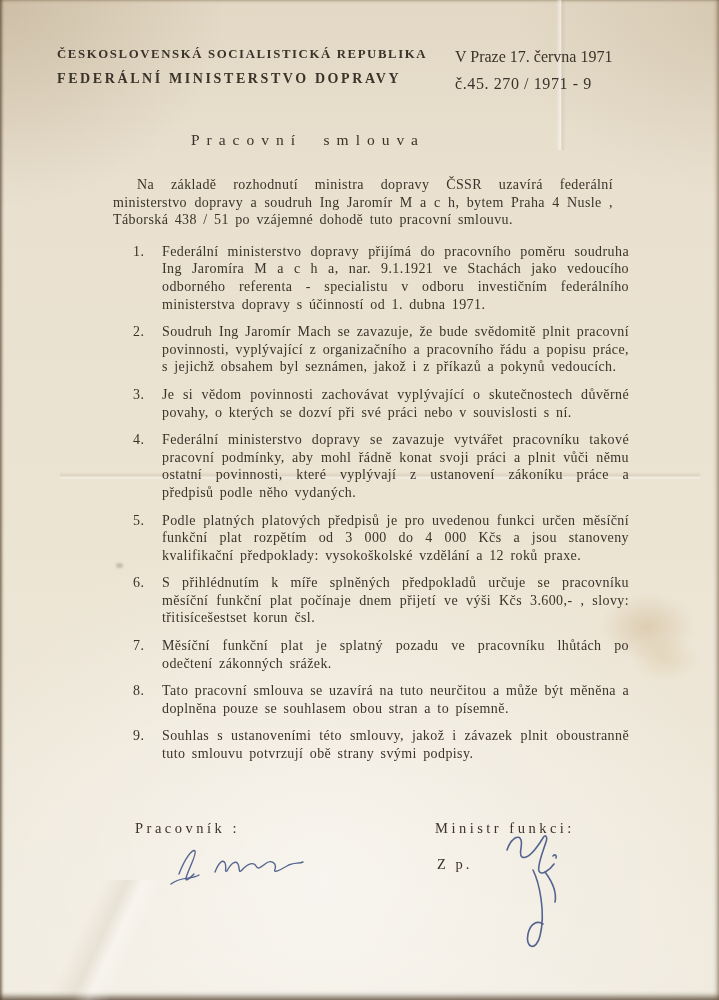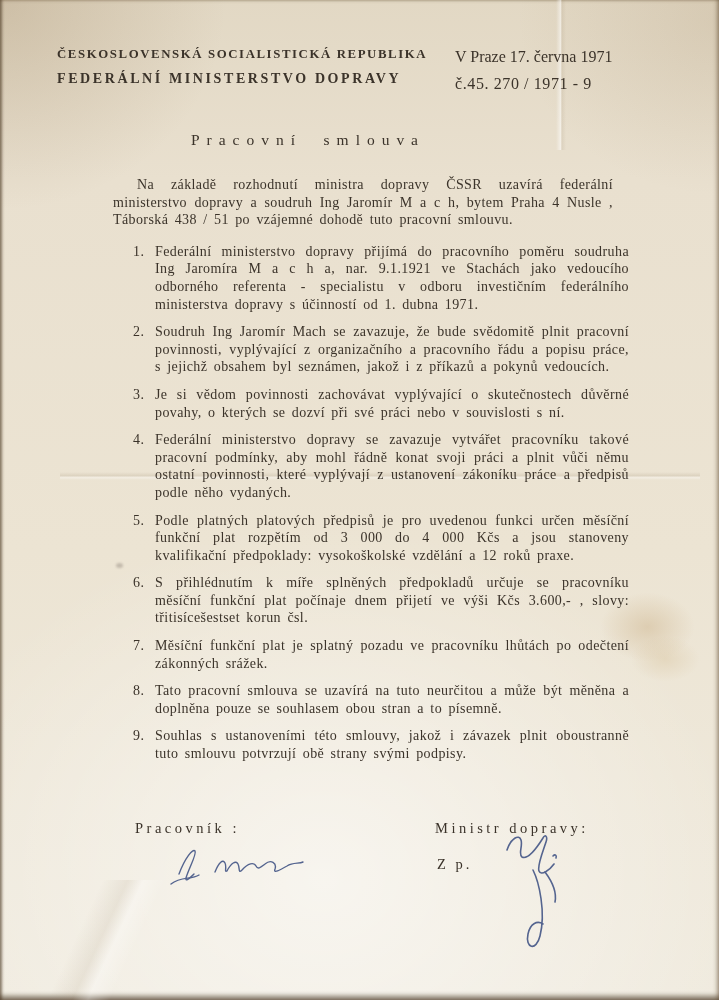--- a/index.html
+++ b/index.html
@@ -44,21 +44,21 @@
 
   .doc-title{position:absolute;left:0;top:131px;width:616px;text-align:center;
     font-size:15.5px;letter-spacing:.45em;word-spacing:.7em;}
 
   .content{position:absolute;left:113px;top:176px;width:516px;
     font-size:14px;line-height:17.6px;letter-spacing:.4px;word-spacing:2.5px;text-align:justify;}
   .intro{text-indent:24px;margin:0 16px 14px 0;}
   .items{margin-top:12px;}
   .item{display:flex;margin-bottom:10px;}
   .item .num{width:22px;flex:0 0 22px;margin-left:20px;}
-  .item .txt{flex:1;}
+  .item .txt{flex:1;margin-left:7px;}
 
   .sig-row{position:absolute;left:0;top:820px;width:719px;font-size:14.5px;}
   .sig-label-left{position:absolute;left:135px;top:0;letter-spacing:3.5px;}
   .sig-label-right{position:absolute;left:435px;top:0;letter-spacing:3.5px;}
   .sig-prefix{position:absolute;left:437px;top:36px;letter-spacing:3px;}
   .sig-ink-left{position:absolute;left:163px;top:18px;}
   .sig-ink-right{position:absolute;left:483px;top:8px;}
 </style>
 </head>
 <body>
@@ -121,21 +121,21 @@
       </div>
       <div class="item">
         <span class="num">9.</span>
         <div class="txt">Souhlas s ustanoveními této smlouvy, jakož i závazek plnit oboustranně tuto smlouvu potvrzují obě strany svými podpisy.</div>
       </div>
     </div>
   </div>
 
   <div class="sig-row">
     <span class="sig-label-left">Pracovník :</span>
-    <span class="sig-label-right">Ministr dopravy:</span>
+    <span class="sig-label-right">Ministr funkci:</span>
     <span class="sig-prefix">Z p.</span>
 
     <svg class="sig-ink-left" width="160" height="58" viewBox="0 0 160 58">
       <g fill="none" stroke-width="1.4" stroke-linecap="round" stroke="#54648f">
         <path d="M16,36 C22,20 30,10 32,13 C34,16 26,30 23,40 C22,44 26,41 31,36"></path>
         <path d="M8,46 C18,38 28,42 36,37"></path>
         <path d="M52,34 C56,24 60,21 62,25 C64,29 61,35 64,33 C68,25 73,22 75,26 C77,30 75,36 79,32 C85,25 91,24 93,28 C95,32 98,29 102,26 C108,21 114,25 112,31 C110,36 117,32 124,28 C130,24 136,26 140,24"></path>
       </g>
     </svg>
 

